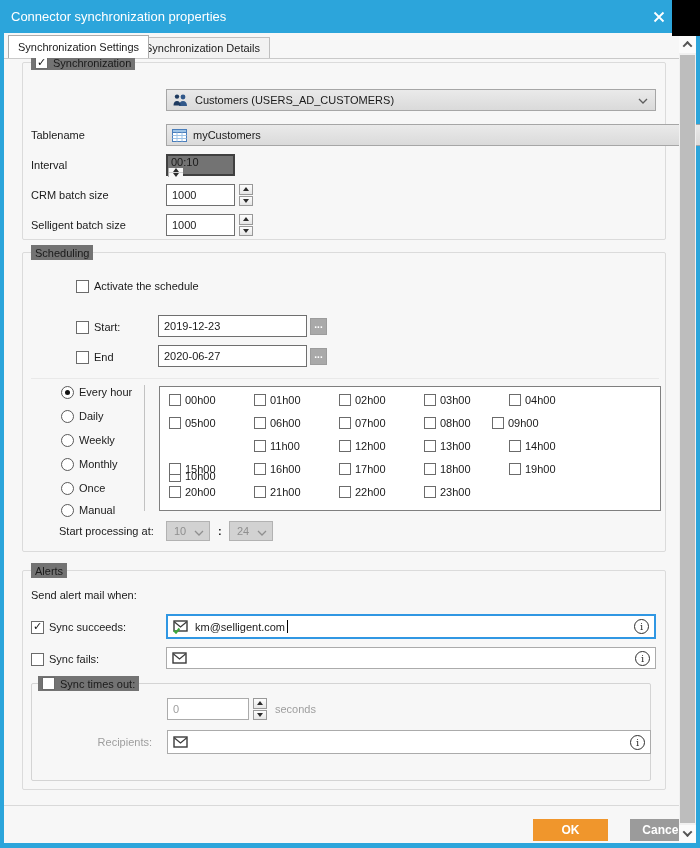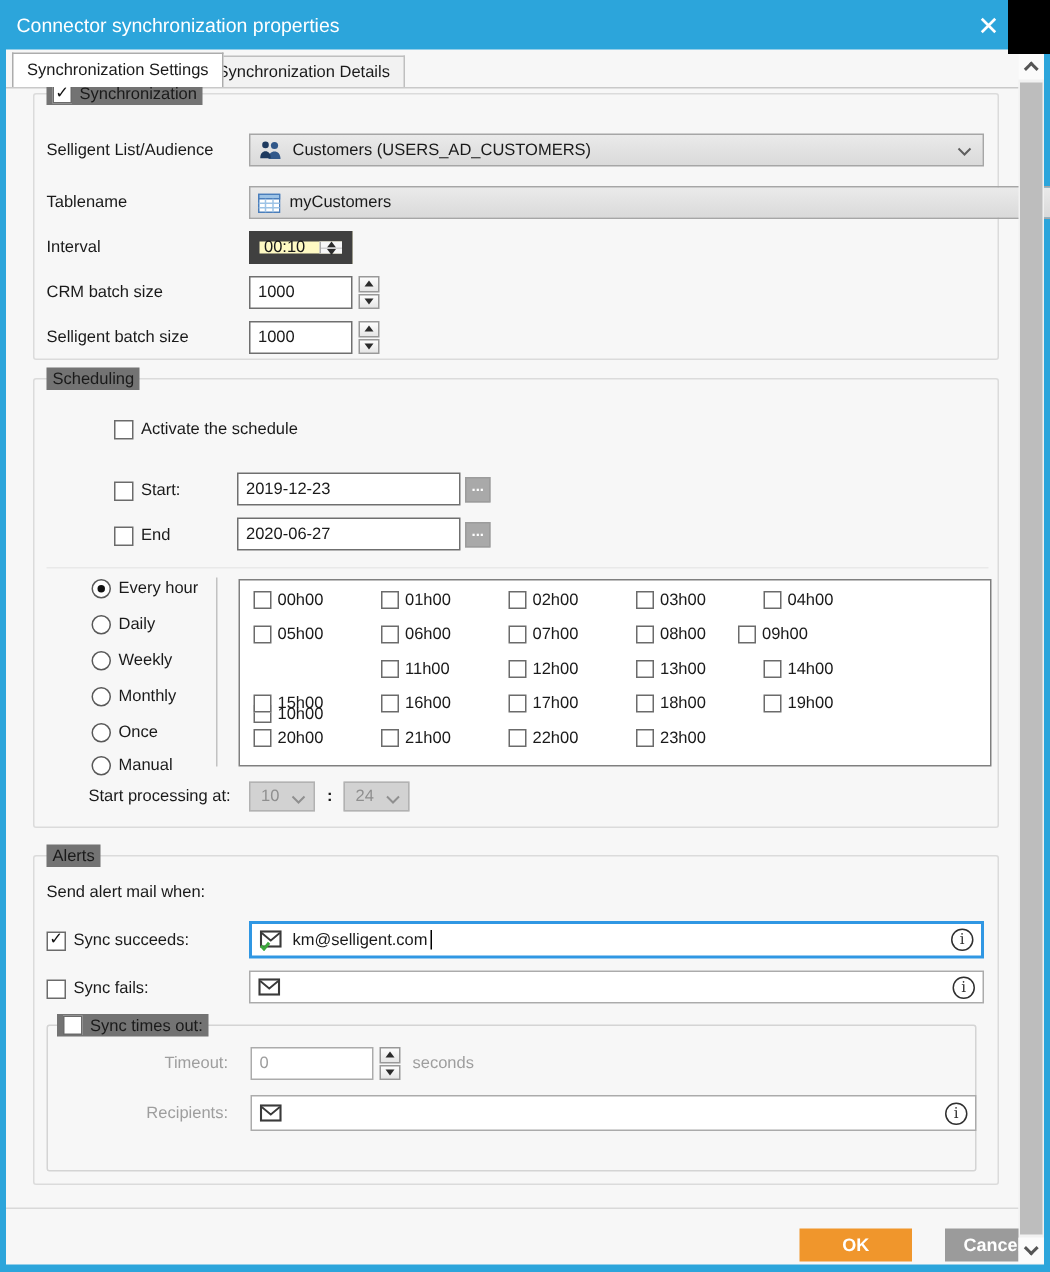--- a/index.html
+++ b/index.html
@@ -44,21 +44,21 @@
   .combo .chev { position:absolute; right:7px; top:8px; }
   .combo.disabled { background:#D2D2D2; color:#8F8F8F; border-color:#B2B2B2; padding:0 16px 0 7px; }
   .combo.disabled .chev { right:5px; }
 
   .tin { position:absolute; border:1px solid #6F6F6F; background:#fff; display:flex; align-items:center;
          gap:6px; padding:0 5px; }
   .tin.light { border-color:#ABABAB; }
   .tin.focus { border:2px solid #3097E3; }
   .tin .pushright { margin-left:auto; }
 
-  .spinfield { position:absolute; border:7px solid #404040; background:#fef9c3; display:flex; }
+  .spinfield { position:absolute; border:2px solid #404040; background:#737373; display:flex;flex-direction:column; }
   .spinfield .val { flex:1; display:flex; align-items:center; padding:0 3px; }
   .spincol { width:15px; border-left:1px solid #A9A9A9; display:flex; flex-direction:column; background:#F7F7F7; }
   .spincol .sbtn { flex:1; display:flex; align-items:center; justify-content:center; }
   .spincol .sbtn + .sbtn { border-top:1px solid #CFCFCF; }
 
   .spinsep { position:absolute; width:14px; height:22px; display:flex; flex-direction:column; gap:1px; }
   .spinsep .sbtn { flex:1; border:1px solid #999; background:linear-gradient(#FDFDFD,#E6E6E6);
                    display:flex; align-items:center; justify-content:center; }
 
   .tri-up { width:0; height:0; border-left:3px solid transparent; border-right:3px solid transparent; border-bottom:4px solid #2B2B2B; }
@@ -120,21 +120,20 @@
       <span>Synchronization Details</span>
     </div>
     <div class="tab-underline"></div>
 
     <div class="group" style="left:18px; top:29px; width:644px; height:178px;">
       <div class="group-label">
         <span class="cb checked"></span>
         <span>Synchronization</span>
       </div>
 
-      <div class="rowlabel" style="top:26px;">Selligent List/Audience</div>
       <div class="combo" style="left:143px; top:26px; width:490px;">
         <svg width="17" height="12" viewBox="0 0 17 12">
           <circle cx="11" cy="3" r="2.4" fill="#31588A"></circle>
           <path d="M7 12 c0-3.4 1.8-5 4-5 s4 1.6 4 5 z" fill="#31588A"></path>
           <circle cx="5" cy="2.6" r="2.2" fill="#1E3A5F"></circle>
           <path d="M1.5 11.5 c0-3.2 1.6-4.6 3.5-4.6 s3.5 1.4 3.5 4.6 z" fill="#1E3A5F"></path>
         </svg>
         <span>Customers (USERS_AD_CUSTOMERS)</span>
         <svg class="chev" width="10" height="6" viewBox="0 0 10 6">
           <path d="M1 1 L5 5 L9 1" fill="none" stroke="#5E5E5E" stroke-width="1.3"></path>
@@ -407,21 +406,20 @@
         <span></span>
         <span class="info pushright">i</span>
       </div>
 
       <div class="group" style="left:8px; top:112px; width:620px; height:98px; border-color:#D4D4D4;">
         <div class="group-label" style="left:6px;">
           <span class="cb"></span>
           <span>Sync times out:</span>
         </div>
 
-        <div class="tolabel" style="left:8px; top:14px;">Timeout:</div>
         <div class="tin light" style="left:135px; top:14px; width:82px; height:22px;">
           <span class="graytext">0</span>
         </div>
         <div class="spinsep" style="left:221px; top:14px;">
           <span class="sbtn">
               <span class="tri-up"></span>
             </span>
           <span class="sbtn">
               <span class="tri-down"></span>
             </span>

